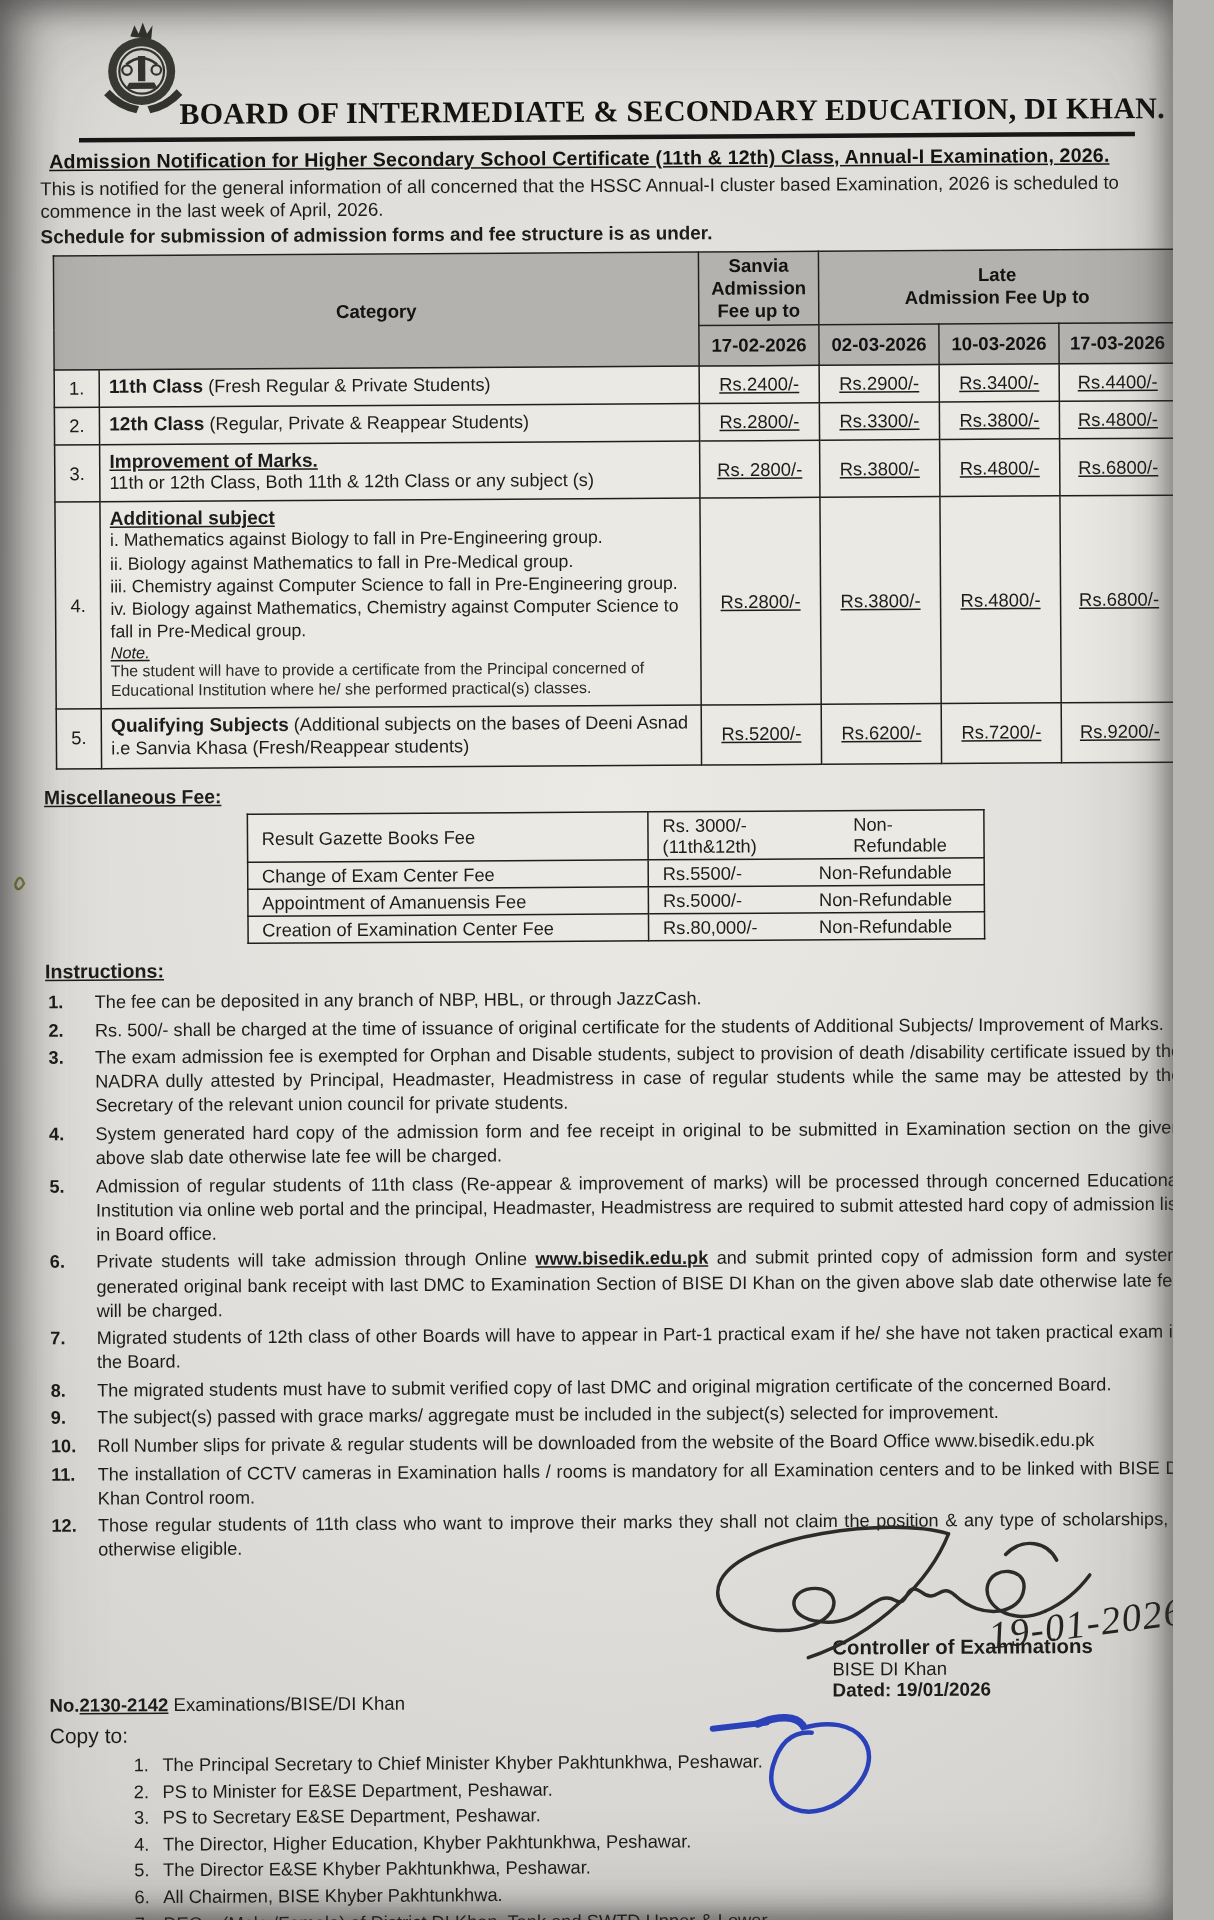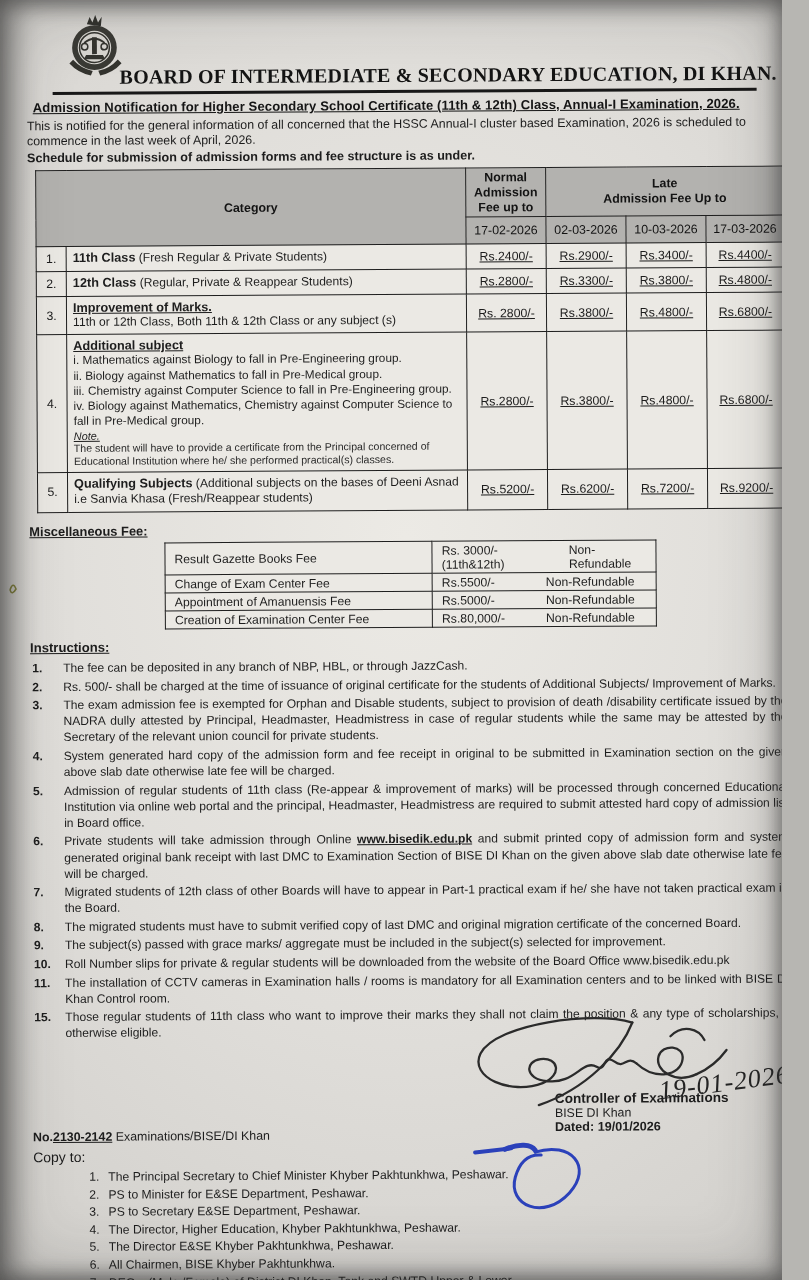--- a/index.html
+++ b/index.html
@@ -32,21 +32,21 @@
   .sched { margin-top:2px; font-weight:700; font-size:12.6px; }
 
   
   table { border-collapse:collapse; }
   .fee-table { margin:5px 0 0 8px; width:748px; table-layout:fixed; }
   .fee-table th, .fee-table td { border:1.6px solid #1f1f1f; }
   .fee-table thead th { background:#b3b2af; font-size:12.4px; color:#131313; }
   .th-cat { font-weight:700; }
   .th-normal { white-space:pre-line; line-height:1.18; font-weight:700; height:49px; }
   .th-late { white-space:pre-line; line-height:1.25; font-weight:700; }
-  .th-date { height:27px; font-size:12.7px; font-weight:400; }
+  .th-date { height:27px; font-size:12.7px; font-weight:700; }
   .fee-table tbody td { background:#ebe9e4; font-size:12.3px; padding:4px 6px; vertical-align:middle; }
   td.sn { text-align:center; font-size:12.4px; }
   td.fee { text-align:center;text-decoration:underline; }
   .row-sm td { padding-top:8px; padding-bottom:8px; }
   .cat-title { font-weight:700; font-size:12.7px; }
   .cat-head { font-weight:700; font-size:12.7px; text-decoration:underline; }
   .cat-line { font-size:12.1px; line-height:1.3; }
   .sub-line { font-size:11.8px; line-height:1.28; }
   .note-label { font-style:italic; font-size:10.9px; text-decoration:underline; margin-top:1px; }
   .note-text { font-size:10.6px; line-height:1.22; color:#2a2a2a; }
@@ -123,21 +123,21 @@
           <col style="width:30px">
           <col style="width:400px">
           <col style="width:80px">
           <col style="width:80px">
           <col style="width:80px">
           <col style="width:78px">
         </colgroup>
       <thead>
         <tr>
           <th class="th-cat" colspan="2" rowspan="2">Category</th>
-          <th class="th-normal">Normal
+          <th class="th-normal">Sanvia
 Admission
 Fee up to</th>
           <th class="th-late" colspan="3">Late
 Admission  Fee Up to</th>
         </tr>
         <tr>
           <th class="th-date">17-02-2026</th>
           <th class="th-date">02-03-2026</th>
           <th class="th-date">10-03-2026</th>
           <th class="th-date">17-03-2026</th>
@@ -284,21 +284,21 @@
         </div>
       <div class="ins-item">
           <span class="ins-num">10.</span>
           <span class="ins-text">Roll Number slips for private &amp; regular students will be downloaded from the website of the Board Office www.bisedik.edu.pk</span>
         </div>
       <div class="ins-item">
           <span class="ins-num">11.</span>
           <span class="ins-text">The installation of CCTV cameras in Examination halls / rooms is mandatory for all Examination centers and to be linked with BISE DI Khan Control room.</span>
         </div>
       <div class="ins-item">
-          <span class="ins-num">15.</span>
+          <span class="ins-num">12.</span>
           <span class="ins-text">Those regular students of 11th class who want to improve their marks they shall not claim the position &amp; any type of scholarships, if otherwise eligible.</span>
         </div>
     </div>
 
     <div class="sig-area">
       <svg class="sig-svg" width="340" height="118" viewBox="0 0 340 118">
         <g fill="none" stroke="#2b2b2b" stroke-width="2.3" stroke-linecap="round">
           <path d="M198,8 C160,-4 62,8 46,38 C34,62 76,80 108,68 C128,60 124,42 106,44 C90,46 90,64 112,66 C140,70 148,44 162,52 C172,58 168,38 180,47 C190,55 192,40 202,49"></path>
           <path d="M198,8 C186,38 152,74 104,90"></path>
           <path d="M202,49 C220,66 246,62 248,45 C250,31 228,29 224,42 C220,56 240,70 262,60"></path>

